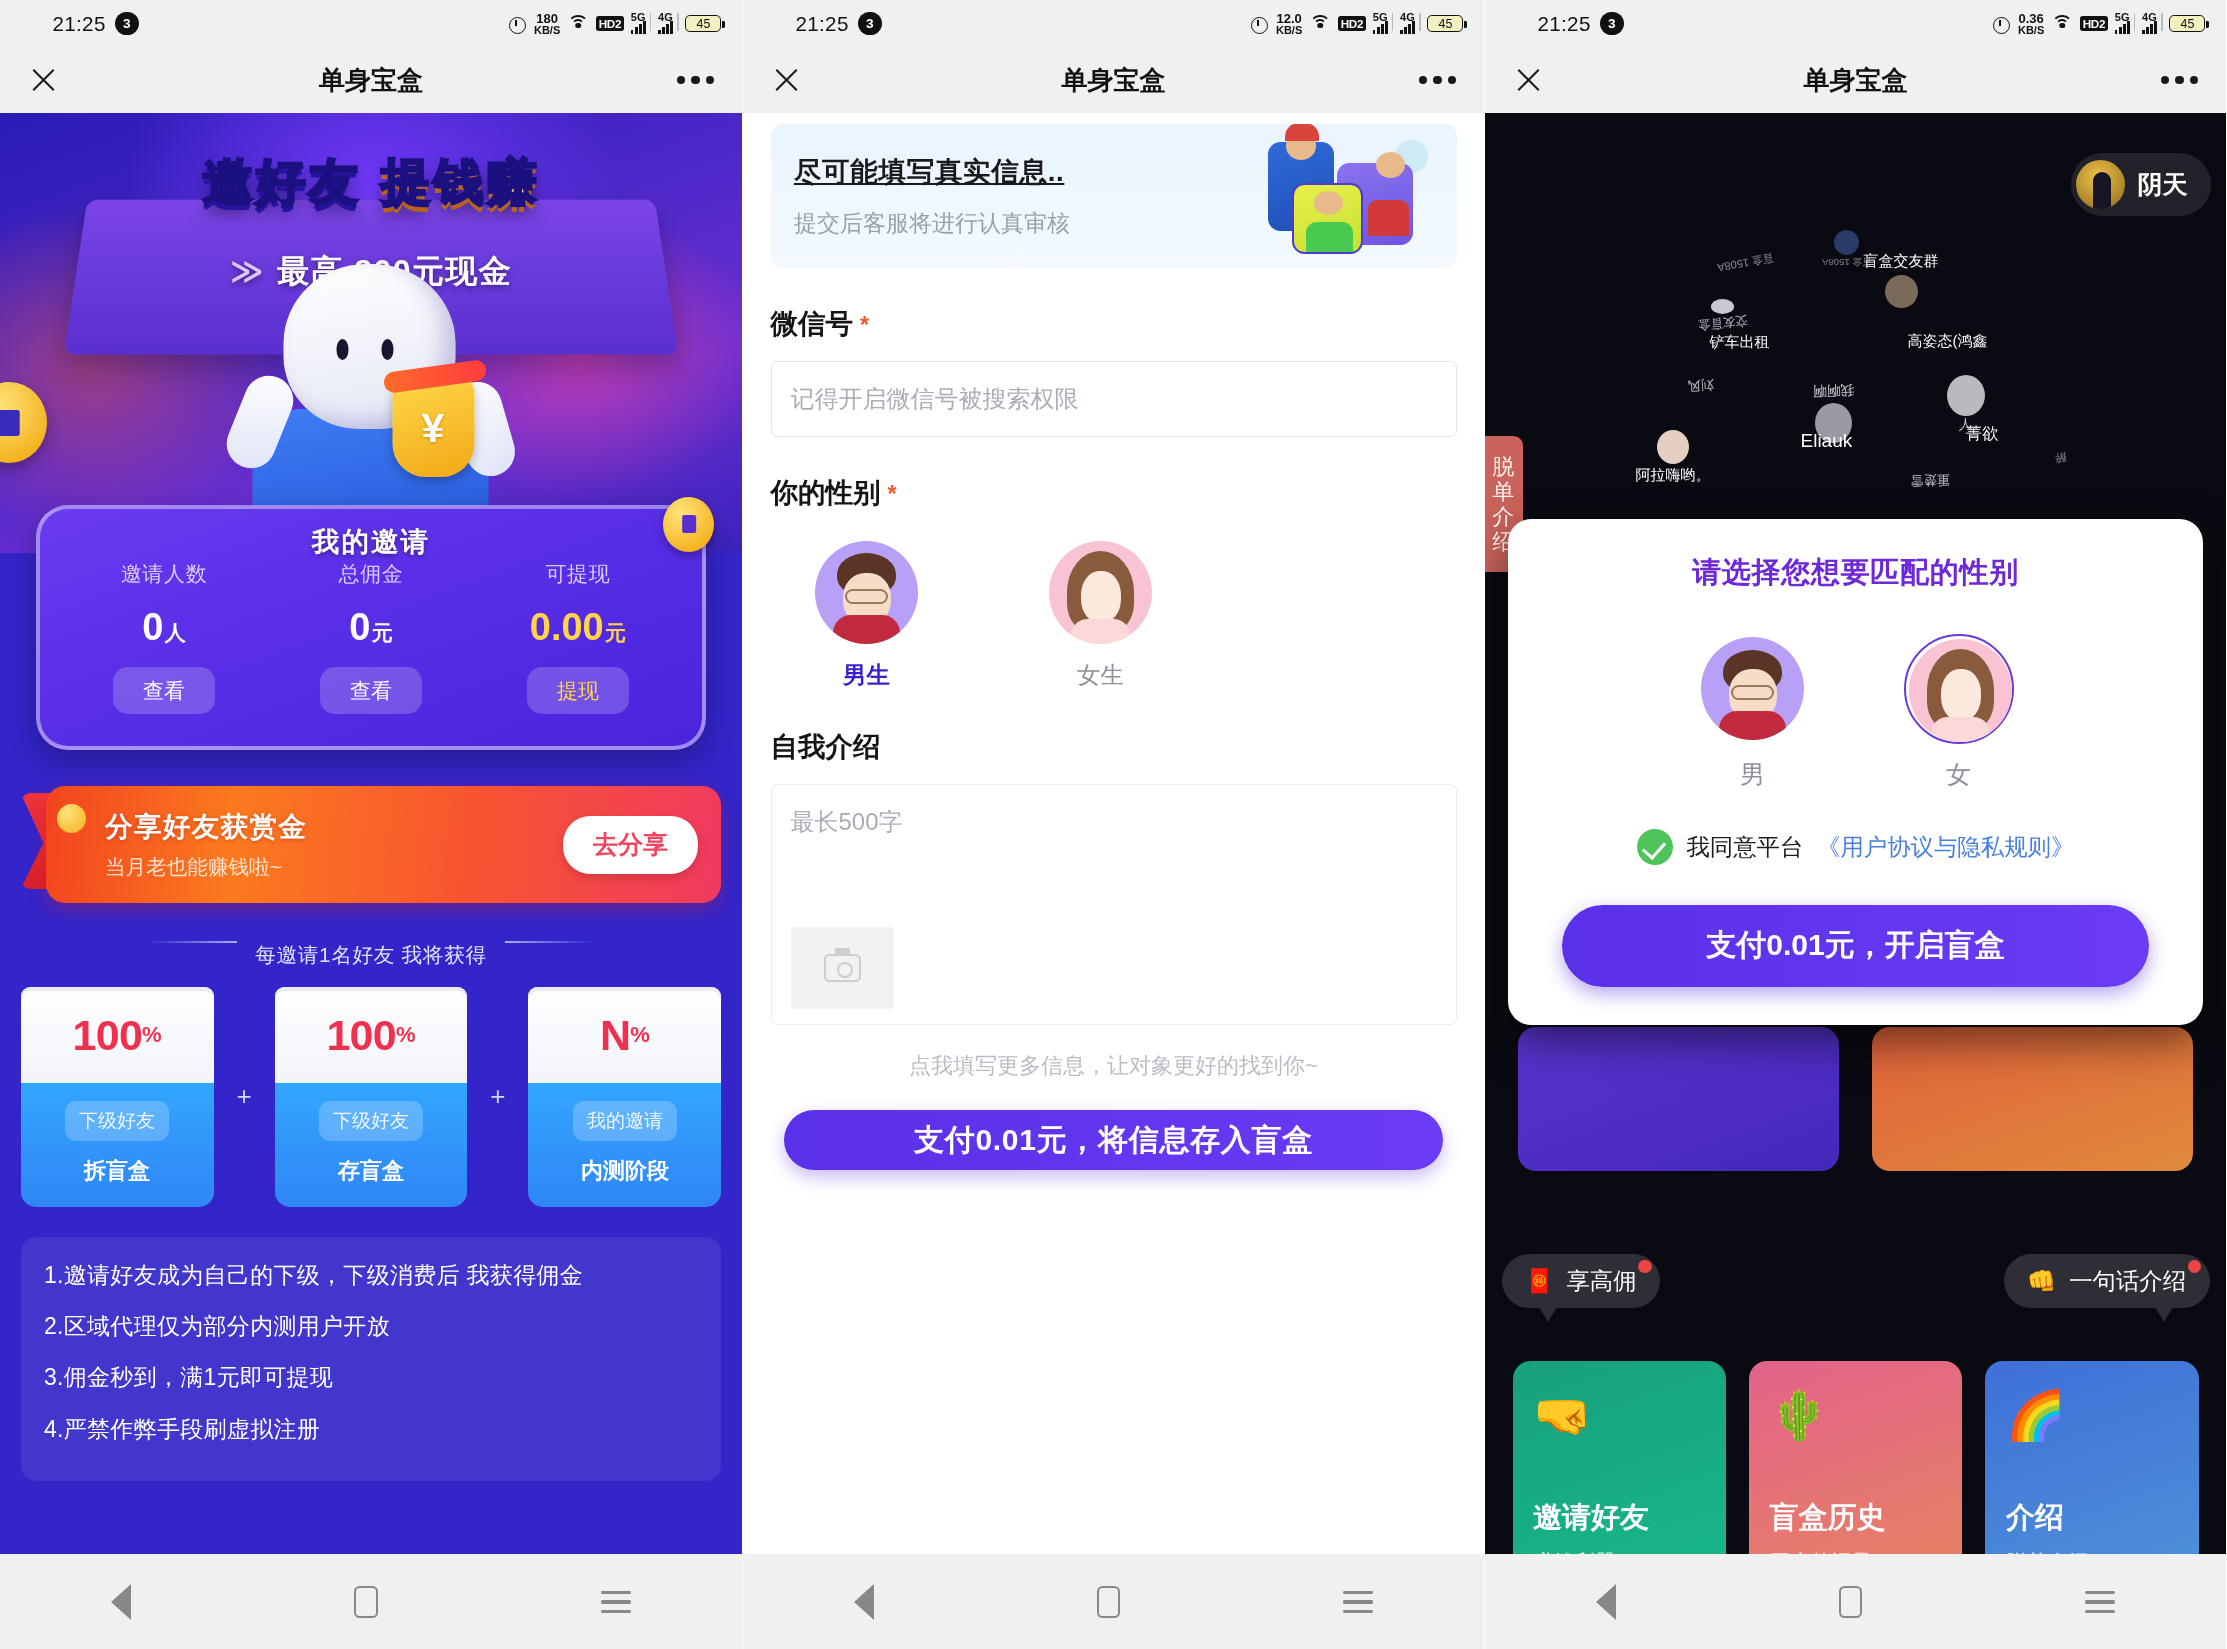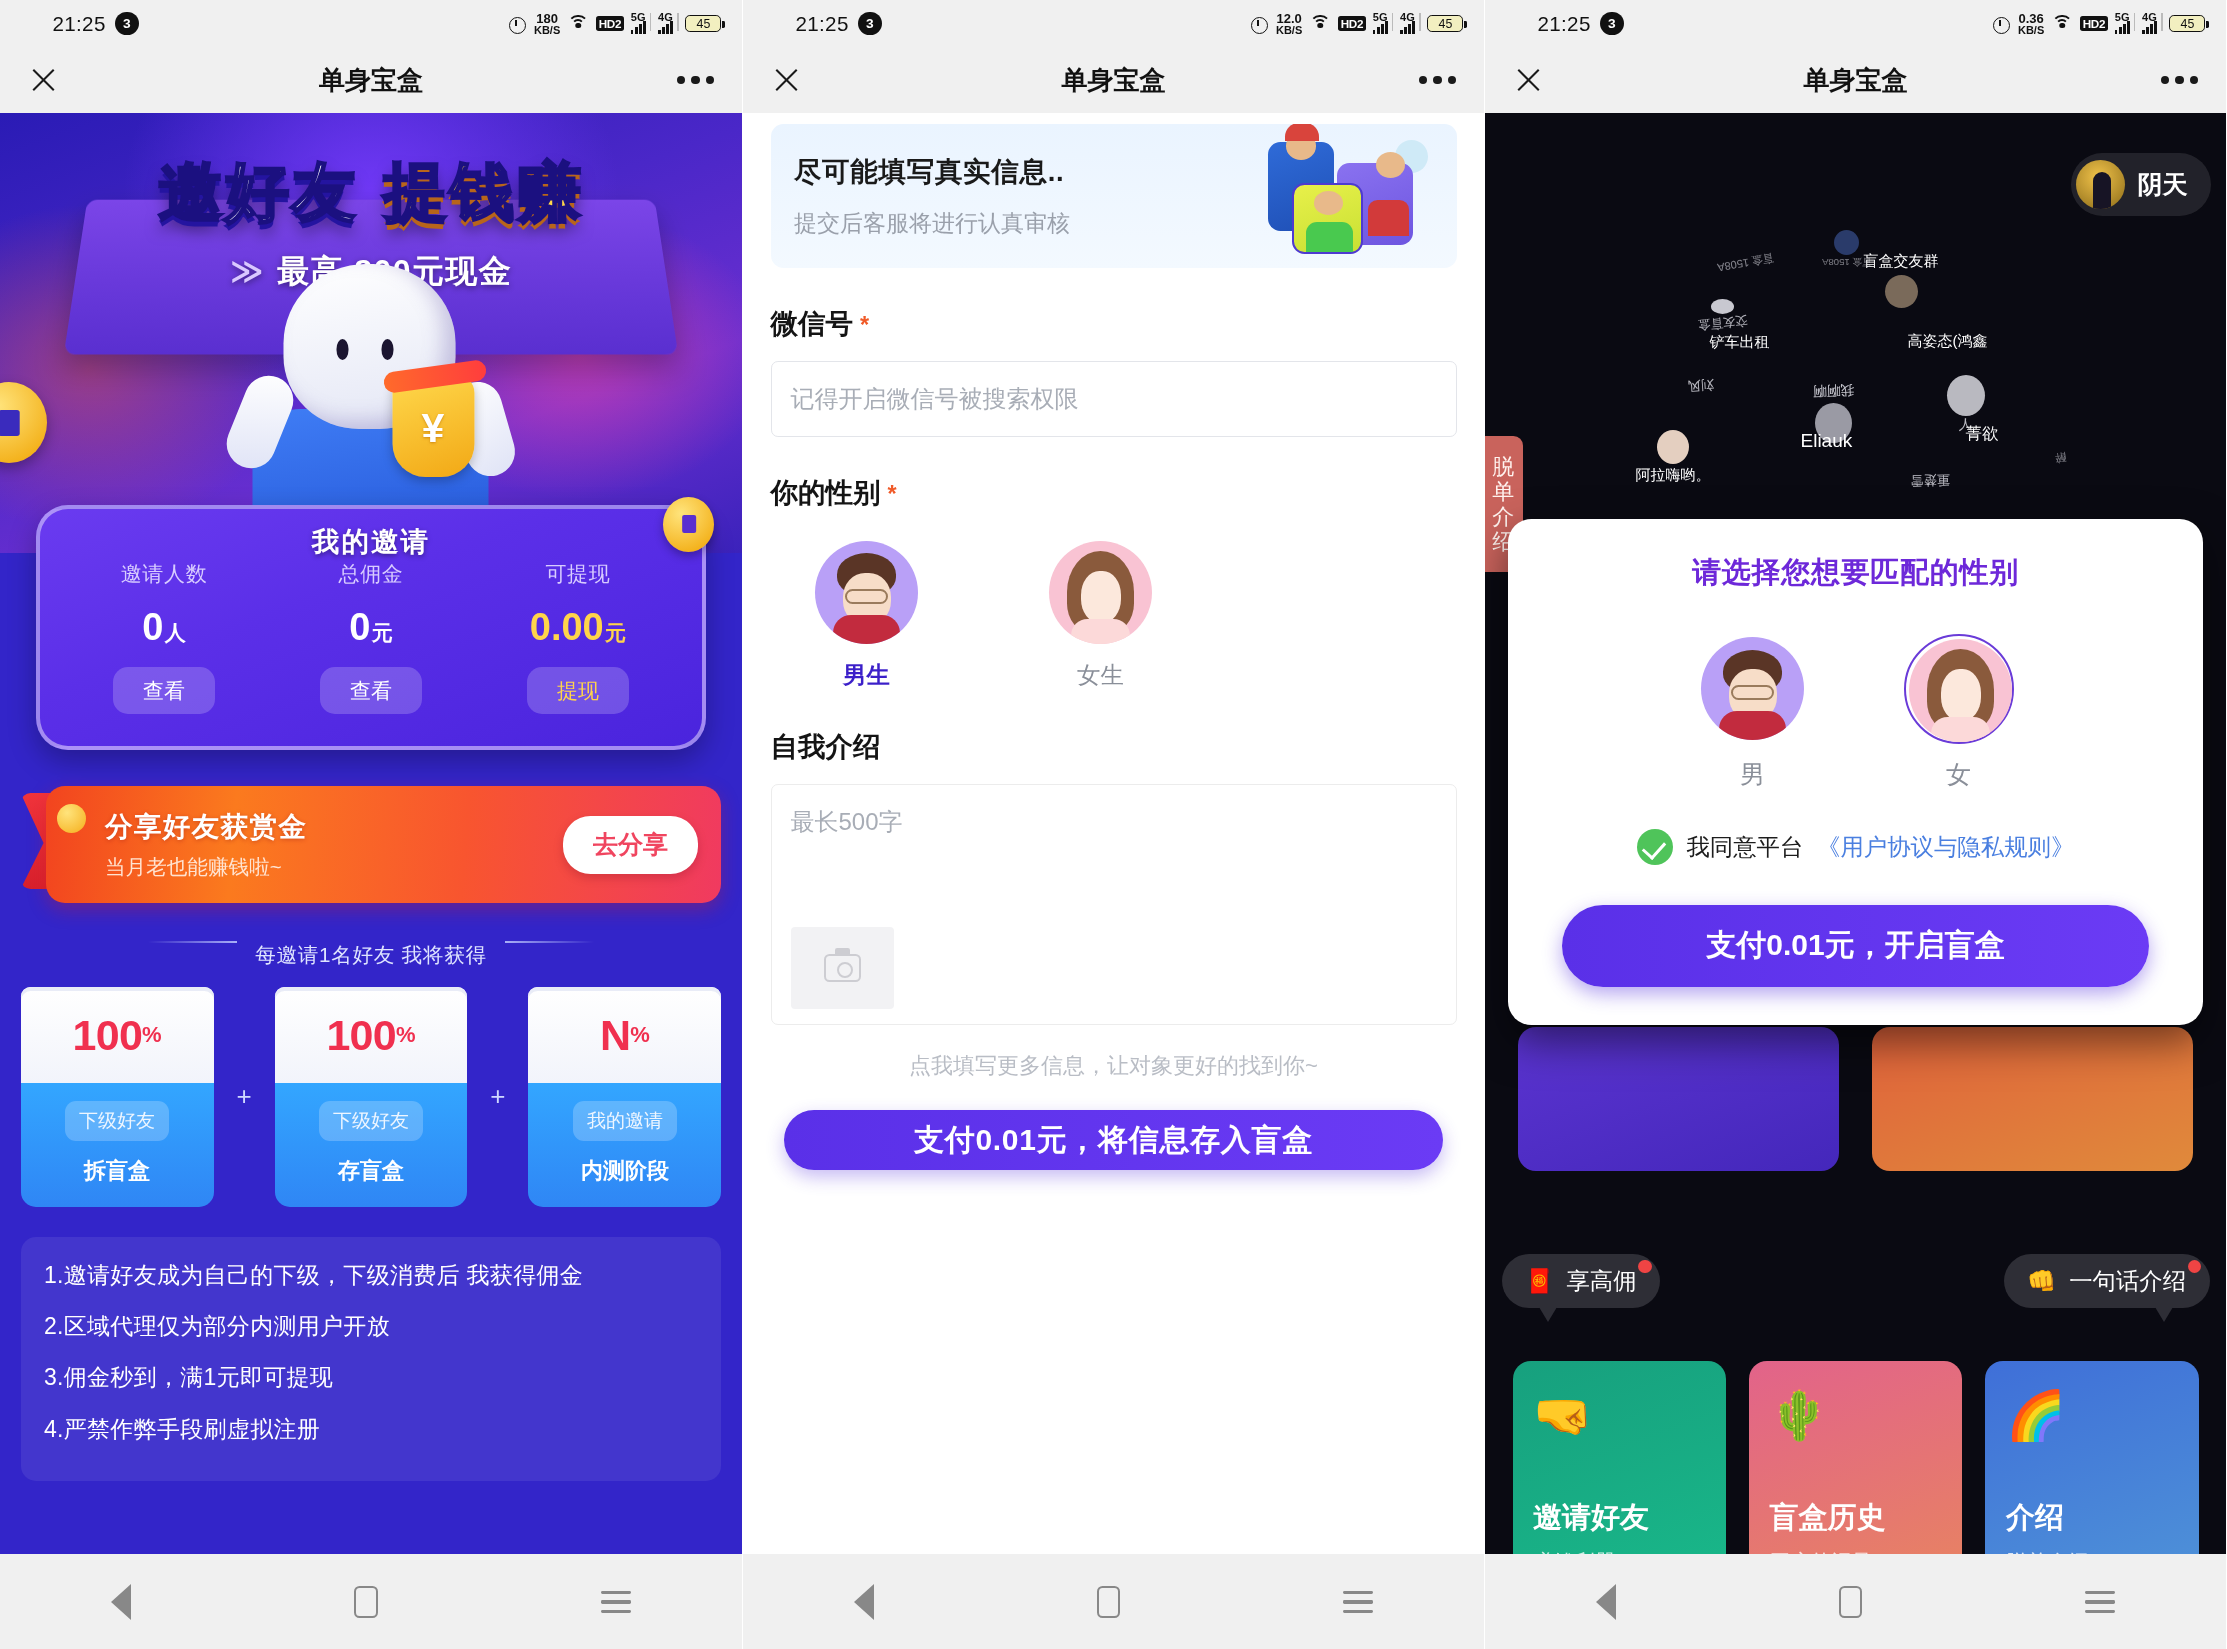--- a/index.html
+++ b/index.html
@@ -113,21 +113,21 @@
   }
   .hero-plate{
     position:absolute; left:76px; right:76px; top:82px; height:158px;
     background:linear-gradient(180deg,#7b45e8,#5a2fd0);
     border-radius:11px;
     transform: perspective(412px) rotateX(12deg);
     box-shadow:0 13.7px 27.5px rgba(0,0,0,.25);
   }
   .hero-title{
     position:absolute; left:0; right:0; top:36px; text-align:center;
-    font-size:64px; font-weight:900; letter-spacing:2.7px;
+    font-size:50px; font-weight:900; letter-spacing:2.7px;
     -webkit-text-stroke: 2.7px #1b1080;
     color:#ffffff;
     text-shadow: 0 5.5px 0 #2414a0, 0 9.6px 15px rgba(0,0,0,.5);
     font-family:"DejaVu Sans","Liberation Sans",sans-serif;
   }
   .hero-title .gold{
     color:#ffd84a;
     text-shadow: 0 5.5px 0 #b8651b, 0 9.6px 15px rgba(0,0,0,.5);
   }
   .hero-sub{
@@ -282,21 +282,21 @@
 
   
   .s2-body{ background:#ffffff; padding: 0 27.5px; }
   .notice{
     margin-top:11px; height:144px; border-radius:12.4px;
     background:linear-gradient(180deg,#eaf4ff,#f3f9ff);
     display:flex; align-items:center; padding:0 23.4px; position:relative;
     overflow:hidden;
   }
   .notice-txt{ flex:1; }
-  .notice-t1{ font-size:27.5px; font-weight:800; color:#1a1a1a; letter-spacing:0.7px;}
+  .notice-t1{ font-size:27.5px; font-weight:800; color:#1a1a1a; letter-spacing:0.7px;text-decoration:underline;}
   .notice-t2{ font-size:23px; color:#9aa0ab; margin-top:18px;}
   .notice-art{ width:165px; height:117px; position:relative; }
   .na{ position:absolute; border-radius:12.4px; }
   .na.a1{ left:0; top:4.1px; width:66px;height:89px;
           background:linear-gradient(160deg,#2f6bd8,#1f4fb5); }
   .na.a1::before{content:"";position:absolute;left:18px;top:-9.6px;width:30px;height:27.5px;
           background:#e8b98a;border-radius:50%;}
   .na.a1::after{content:"";position:absolute;left:16.5px;top:-19px;width:34px;height:18px;
           background:#d9443c;border-radius:13.7px 13.7px 0 0;}
   .na.a2{ left:69px; top:25px; width:76px;height:82px;

